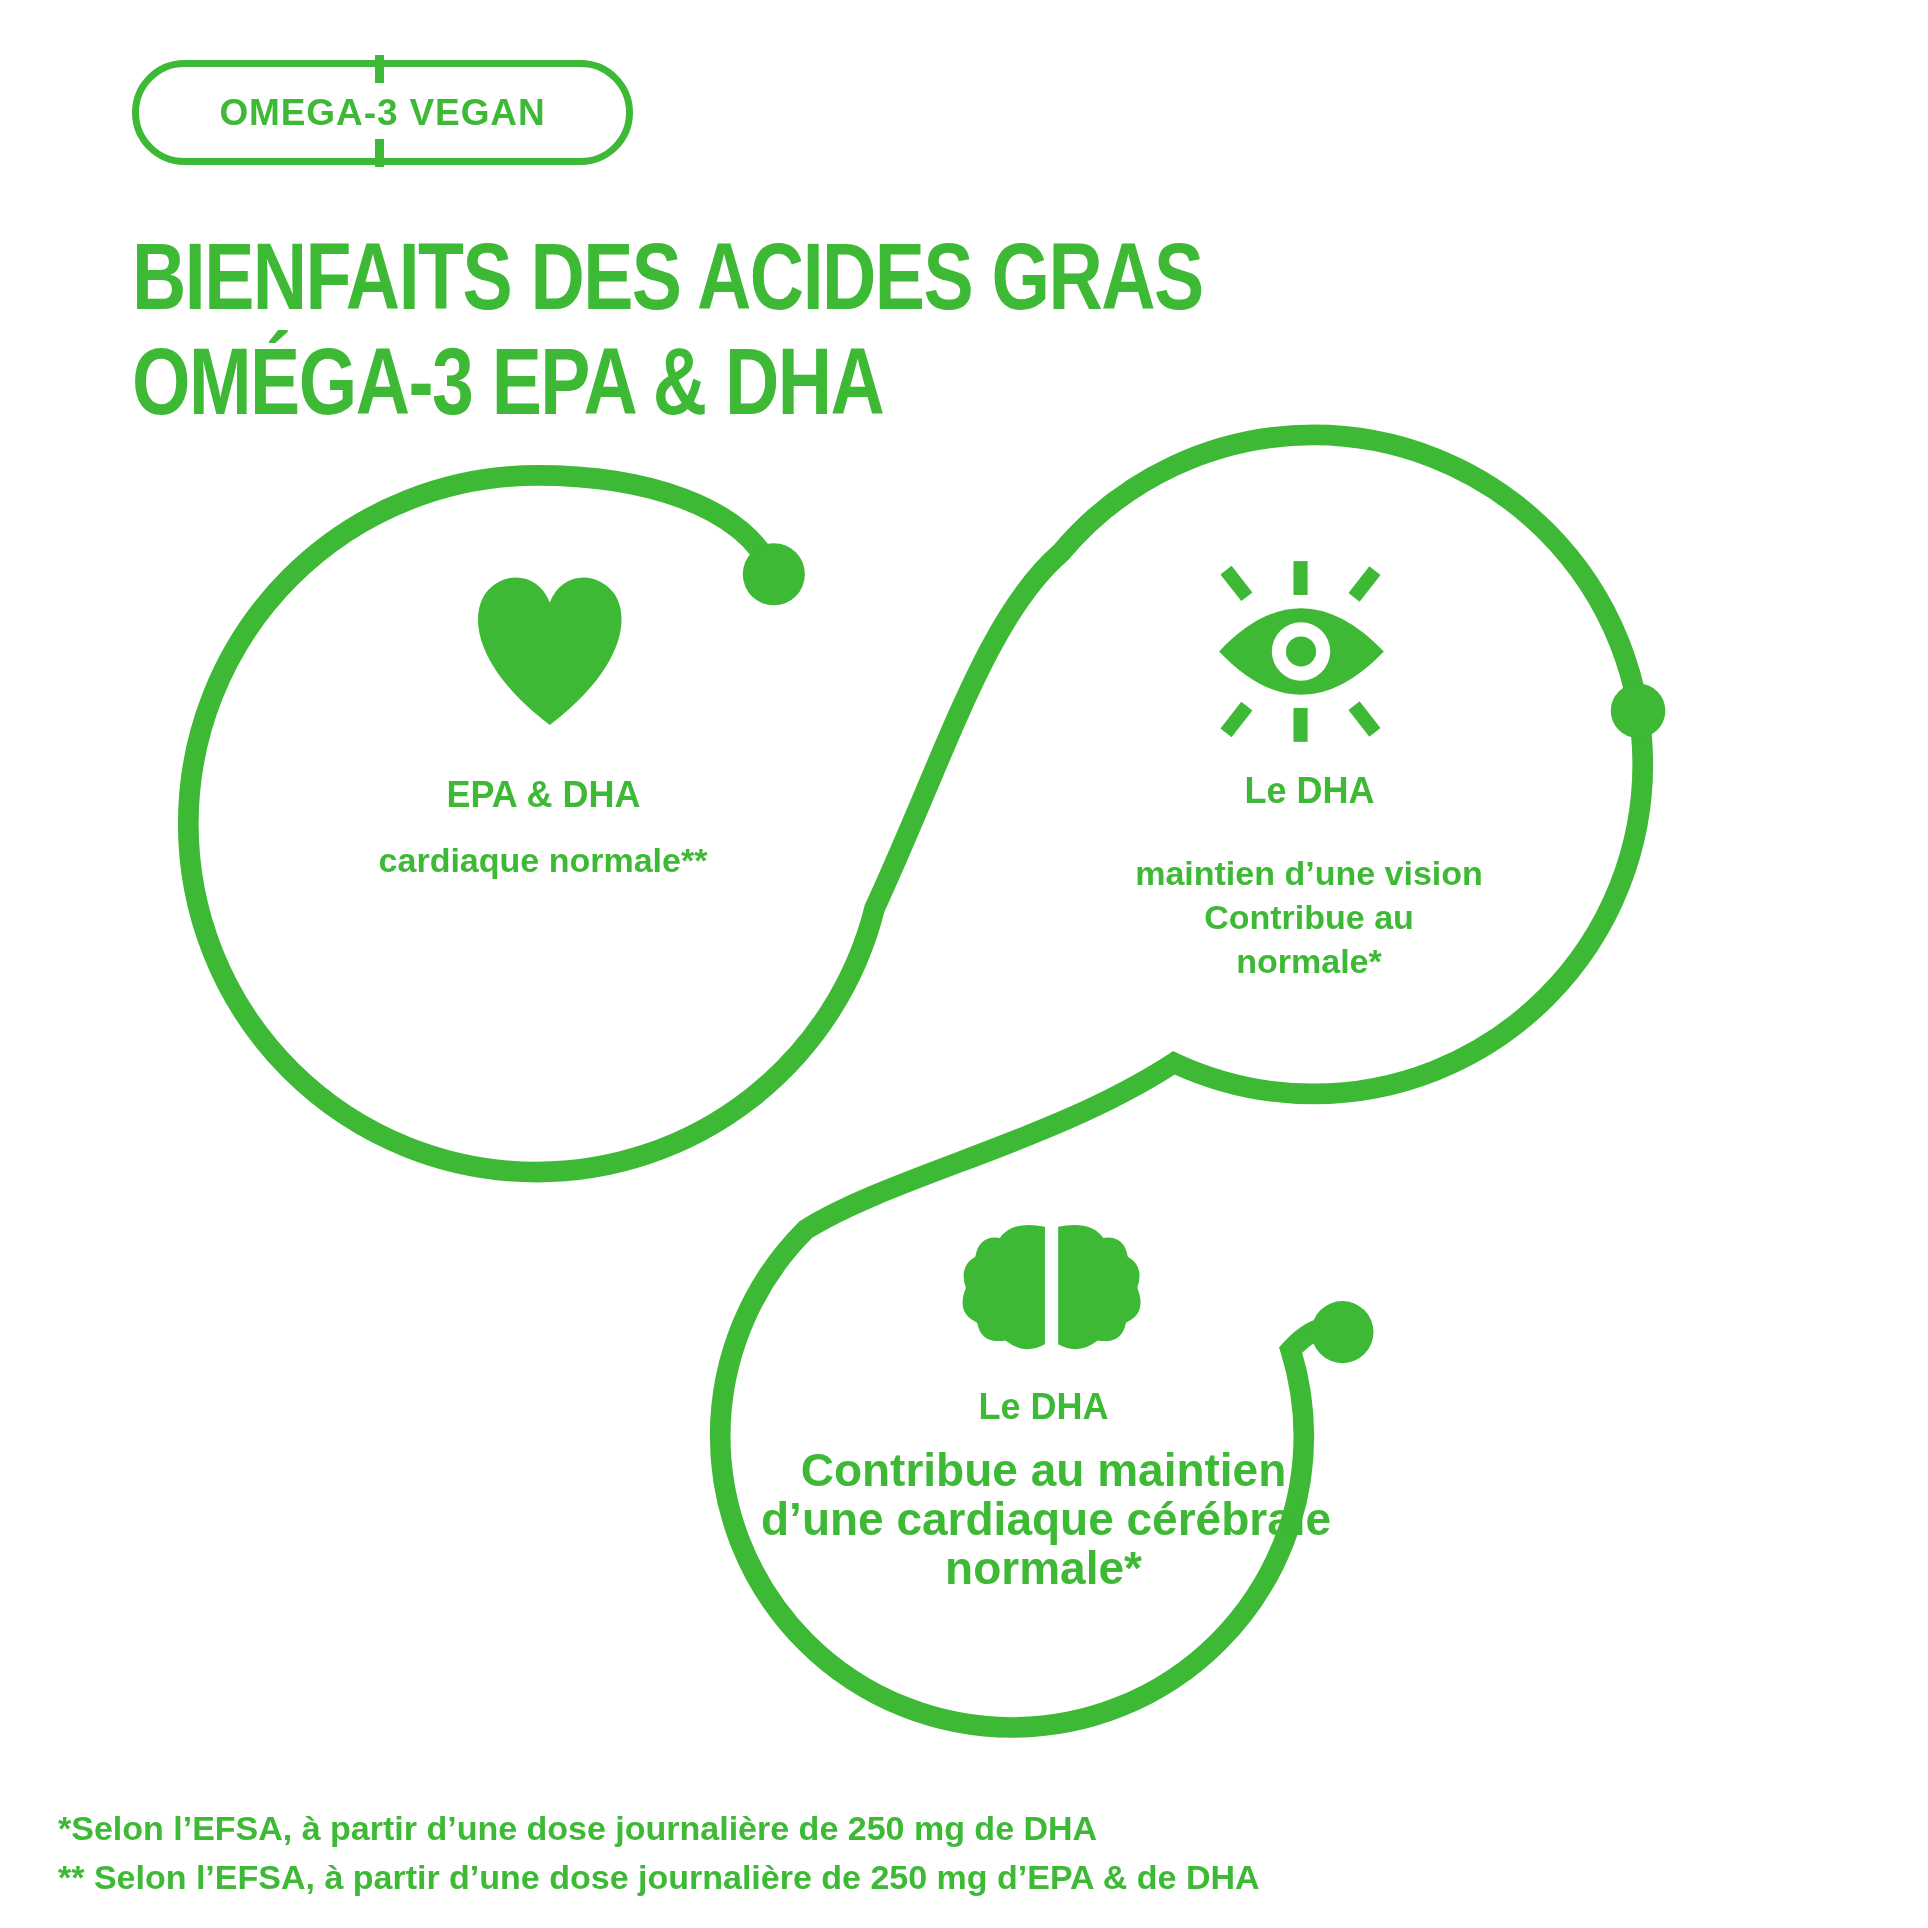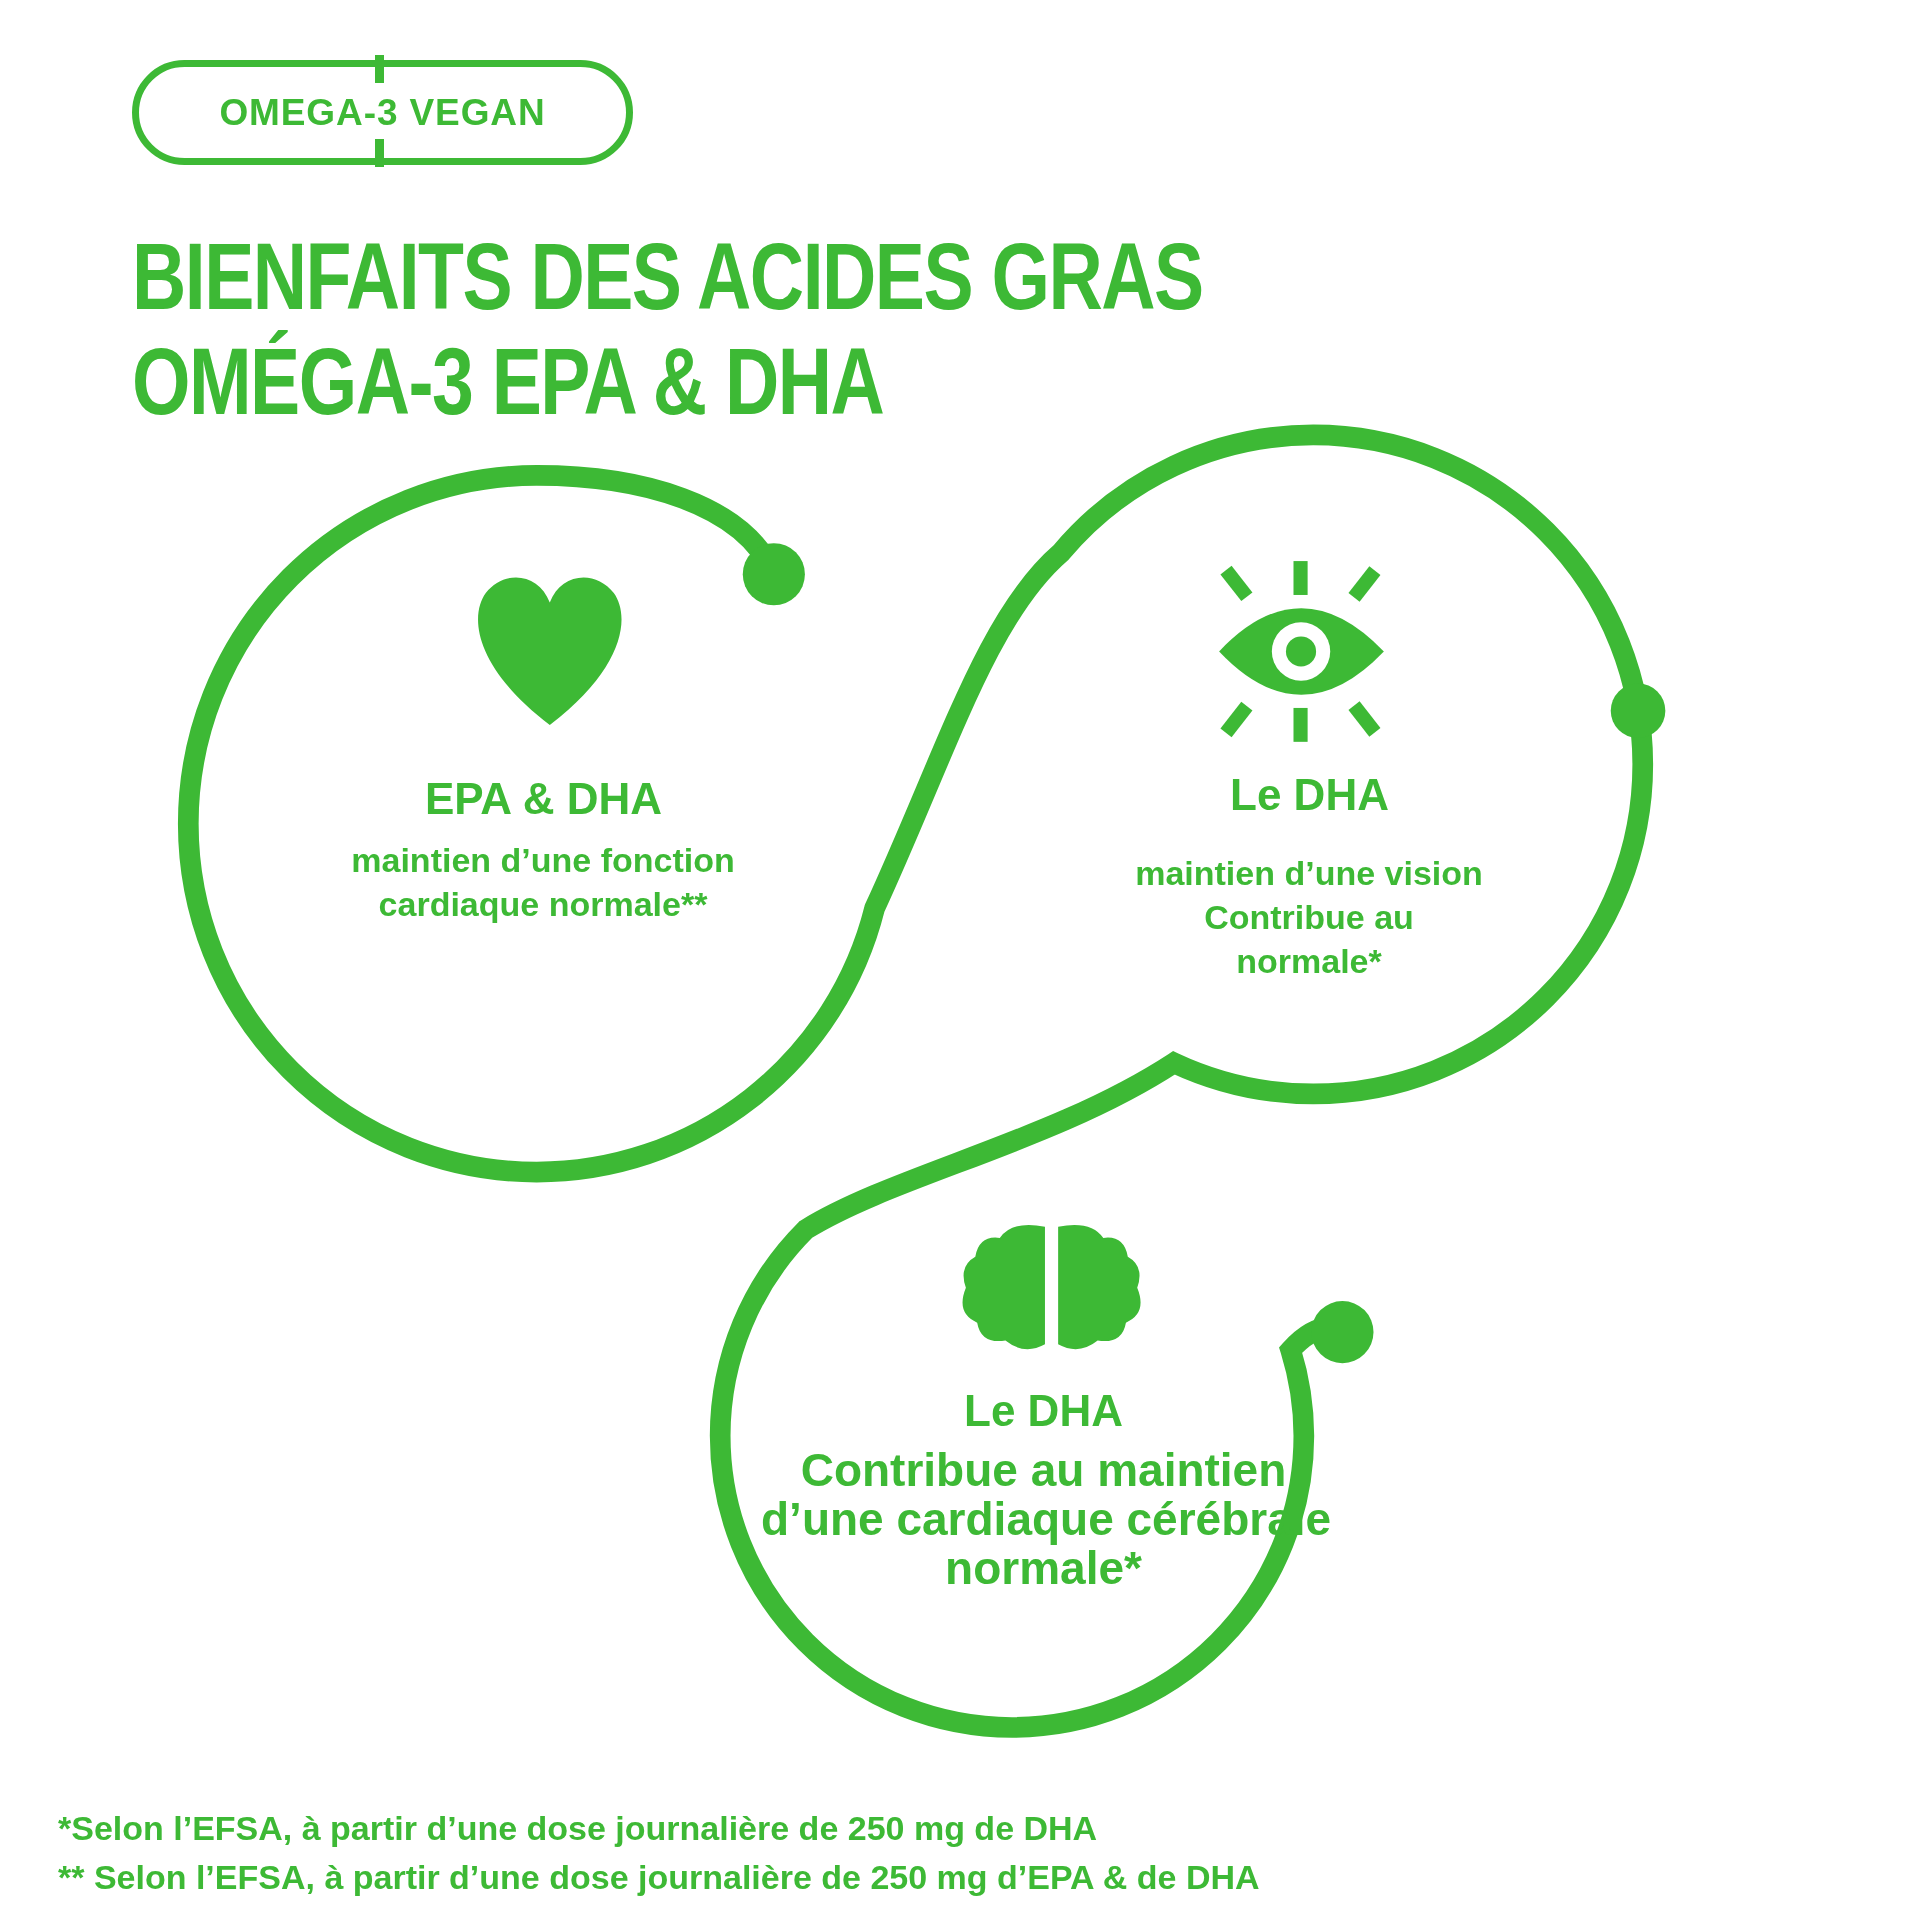--- a/index.html
+++ b/index.html
@@ -23,21 +23,21 @@
   
   .title{
     position:absolute;left:132px;top:224px;color:var(--green);
     font-weight:bold;font-size:94px;line-height:105px;letter-spacing:-1.9px;
     transform:scaleX(0.80);transform-origin:left top;white-space:nowrap;
   }
   
   .flow-svg{position:absolute;left:0;top:0;width:1928px;height:1928px;}
   
   .sec-heading{
-    position:absolute;color:var(--green);font-weight:bold;font-size:44px;
+    position:absolute;color:var(--green);font-weight:bold;font-size:36px;
     text-align:center;white-space:nowrap;
   }
   .sec-body{
     position:absolute;color:var(--green);font-weight:bold;font-size:34px;line-height:44px;
     text-align:center;white-space:nowrap;
   }
   .heading-heart{left:308px;top:774px;width:471px;}
   .body-heart{left:298px;top:838px;width:490px;}
   .heading-eye{left:1121px;top:770px;width:377px;}
   .body-eye{left:1083px;top:851px;width:452px;}
@@ -123,21 +123,20 @@
            Q 1216 1345, 1208 1368
            Q 1219 1395, 1196 1405
            Q 1192 1428, 1166 1424
            Q 1146 1440, 1124 1428
            Z"></path>
     </g>
   </svg>
 
   <div class="sec-heading heading-heart">EPA &amp; DHA</div>
   <div class="sec-body body-heart">
-    <div>maintien d’une fonction</div>
     <div>cardiaque normale**</div>
   </div>
 
   <div class="sec-heading heading-eye">Le DHA</div>
   <div class="sec-body body-eye">
     <div>maintien d’une vision</div>
     <div>Contribue au</div>
     <div>normale*</div>
   </div>
 

